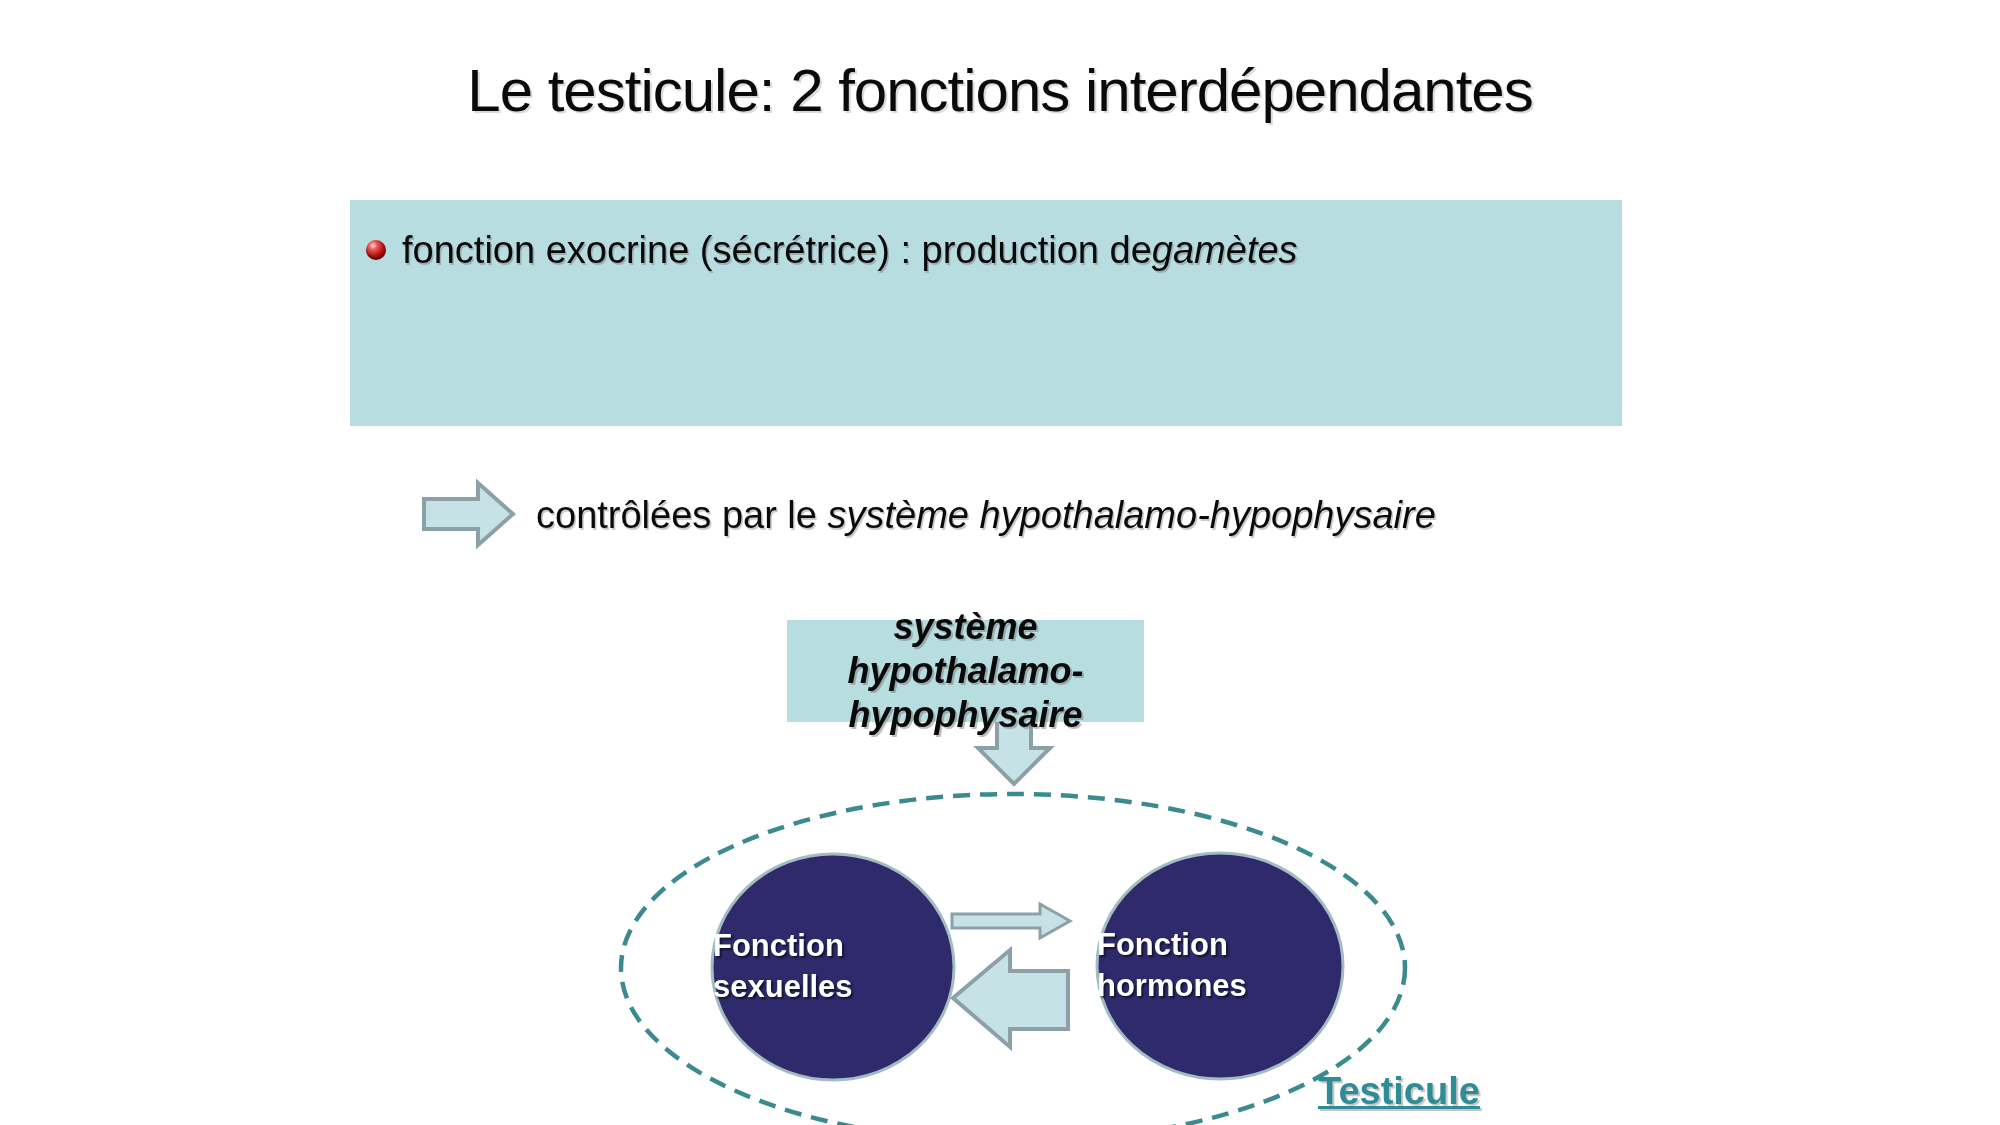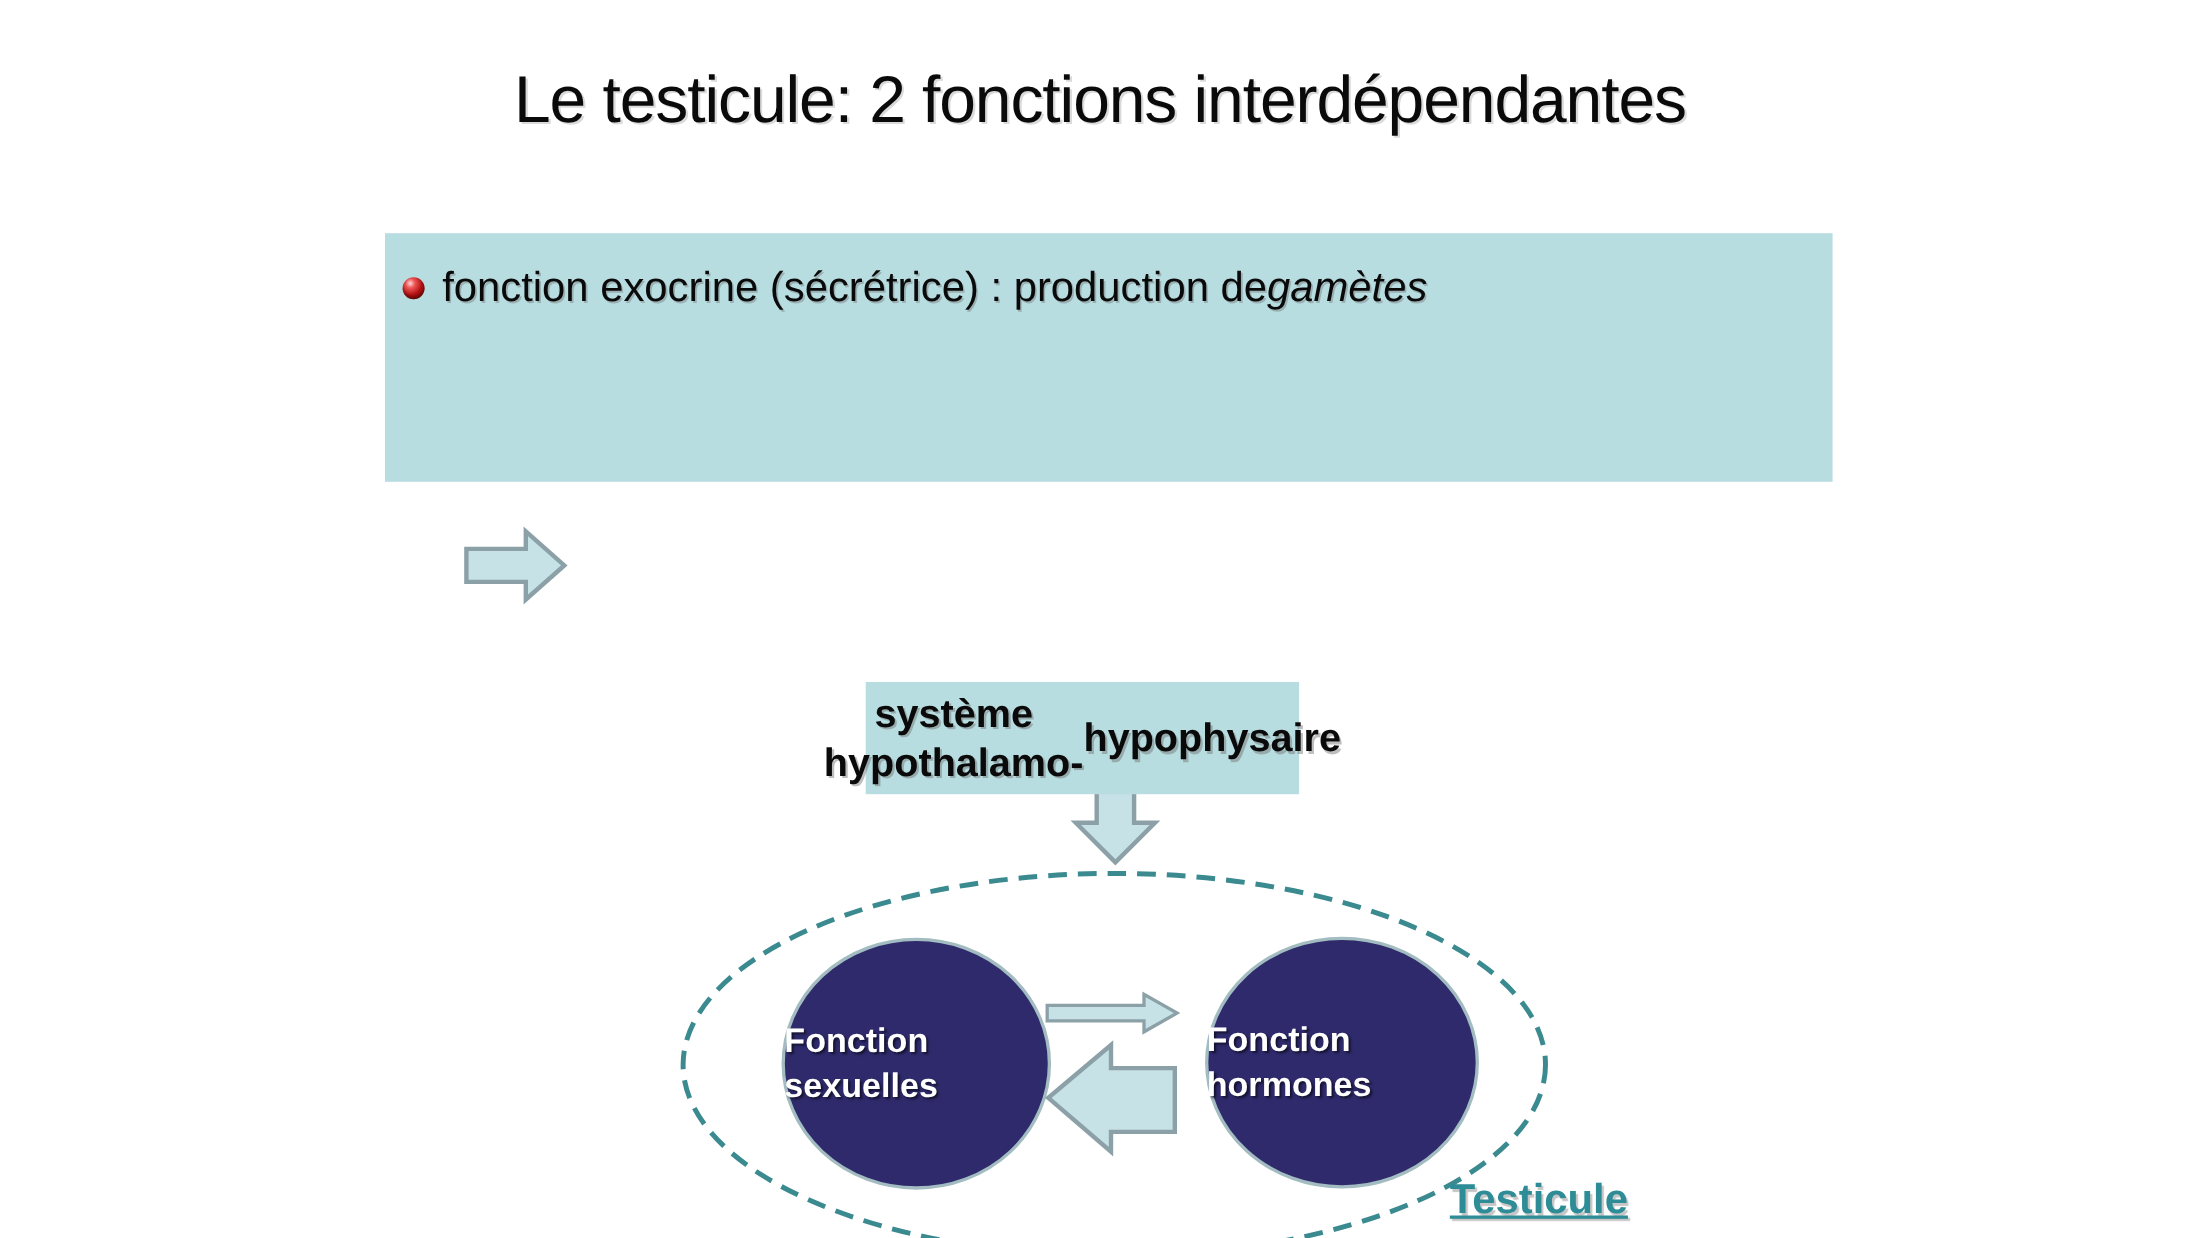--- a/index.html
+++ b/index.html
@@ -9,23 +9,22 @@
   }
   
   .title{
     position:absolute;left:0;top:24px;width:100%;text-align:center;
     font-size:60px;letter-spacing:-1px;font-weight:normal;
     text-shadow:2px 2px 0 rgba(150,150,150,.35);
     white-space:nowrap;
   }
   
   .info-box{
-    position:absolute;left:350px;top:180px;width:1272px;height:226px;
+    position:absolute;left:350px;top:168px;width:1272px;height:226px;
     background:var(--panel-bg,#b8dde1);
-    padding-left:44px;
   }
   .bullet-row{
     position:absolute;left:16px;height:48px;display:flex;align-items:center;
     font-size:38px;white-space:nowrap;
     text-shadow:1.5px 1.5px 0 rgba(110,110,110,.4);
   }
   .bullet-row.first{top:26px}
   .bullet-row.second{top:146px}
   .sphere{
     flex:0 0 auto;width:20px;height:20px;border-radius:50%;margin-right:16px;
@@ -34,24 +33,24 @@
     text-shadow:none;
   }
   .emph{font-weight:normal;font-style:italic;}
   
   .control-note{
     position:absolute;left:536px;top:459px;font-size:38px;line-height:48px;
     white-space:nowrap;text-shadow:1.5px 1.5px 0 rgba(120,120,120,.4);
   }
   
   .hh-box{
-    position:absolute;left:787px;top:588px;width:394px;height:102px;
+    position:absolute;left:787px;top:588px;width:357px;height:102px;
     background:var(--panel-bg,#b8dde1);
-    display:flex;justify-content:center;align-items:center;
-    font-size:36px;line-height:44px;font-weight:bold;
+    display:flex;flex-direction:column;justify-content:center;align-items:center;
+    font-size:36px;line-height:44px;font-weight:bold;font-style:italic;
     text-shadow:2px 2px 0 rgba(110,110,110,.45);
     text-align:center;
   }
   
   .diagram-svg{position:absolute;left:0;top:0;width:2000px;height:1125px;}
   .shape-arrow{fill:var(--arrow-fill,#c7e2e6);stroke:var(--arrow-border,#8ba1a7);stroke-width:4;stroke-linejoin:miter;}
   .shape-arrow.thin{stroke-width:3;}
   .node{fill:var(--node-fill,#2e2a6b);stroke:var(--node-border,#a3bcc1);stroke-width:3;}
   .testis-outline{fill:none;stroke:var(--ellipse-stroke,#3a8a90);stroke-width:4.5;stroke-dasharray:17 10;}
   
@@ -93,20 +92,23 @@
   <div class="title">Le testicule: 2 fonctions interdépendantes</div>
 
   <div class="info-box">
     <div class="bullet-row first">
       <span class="sphere"></span>
       <span>fonction exocrine (sécrétrice) : production de </span>
       <span class="emph">gamètes</span>
     </div>
   </div>
 
+  <div class="control-note">
+    <span>contrôlées par le </span><span class="emph">système hypothalamo-hypophysaire</span>
+  </div>
 
   <div class="hh-box">
     <span>système hypothalamo-</span>
     <span>hypophysaire</span>
   </div>
 
   <div class="node-label exo">
     <span>Fonction</span>
     <span>sexuelles</span>
   </div>

